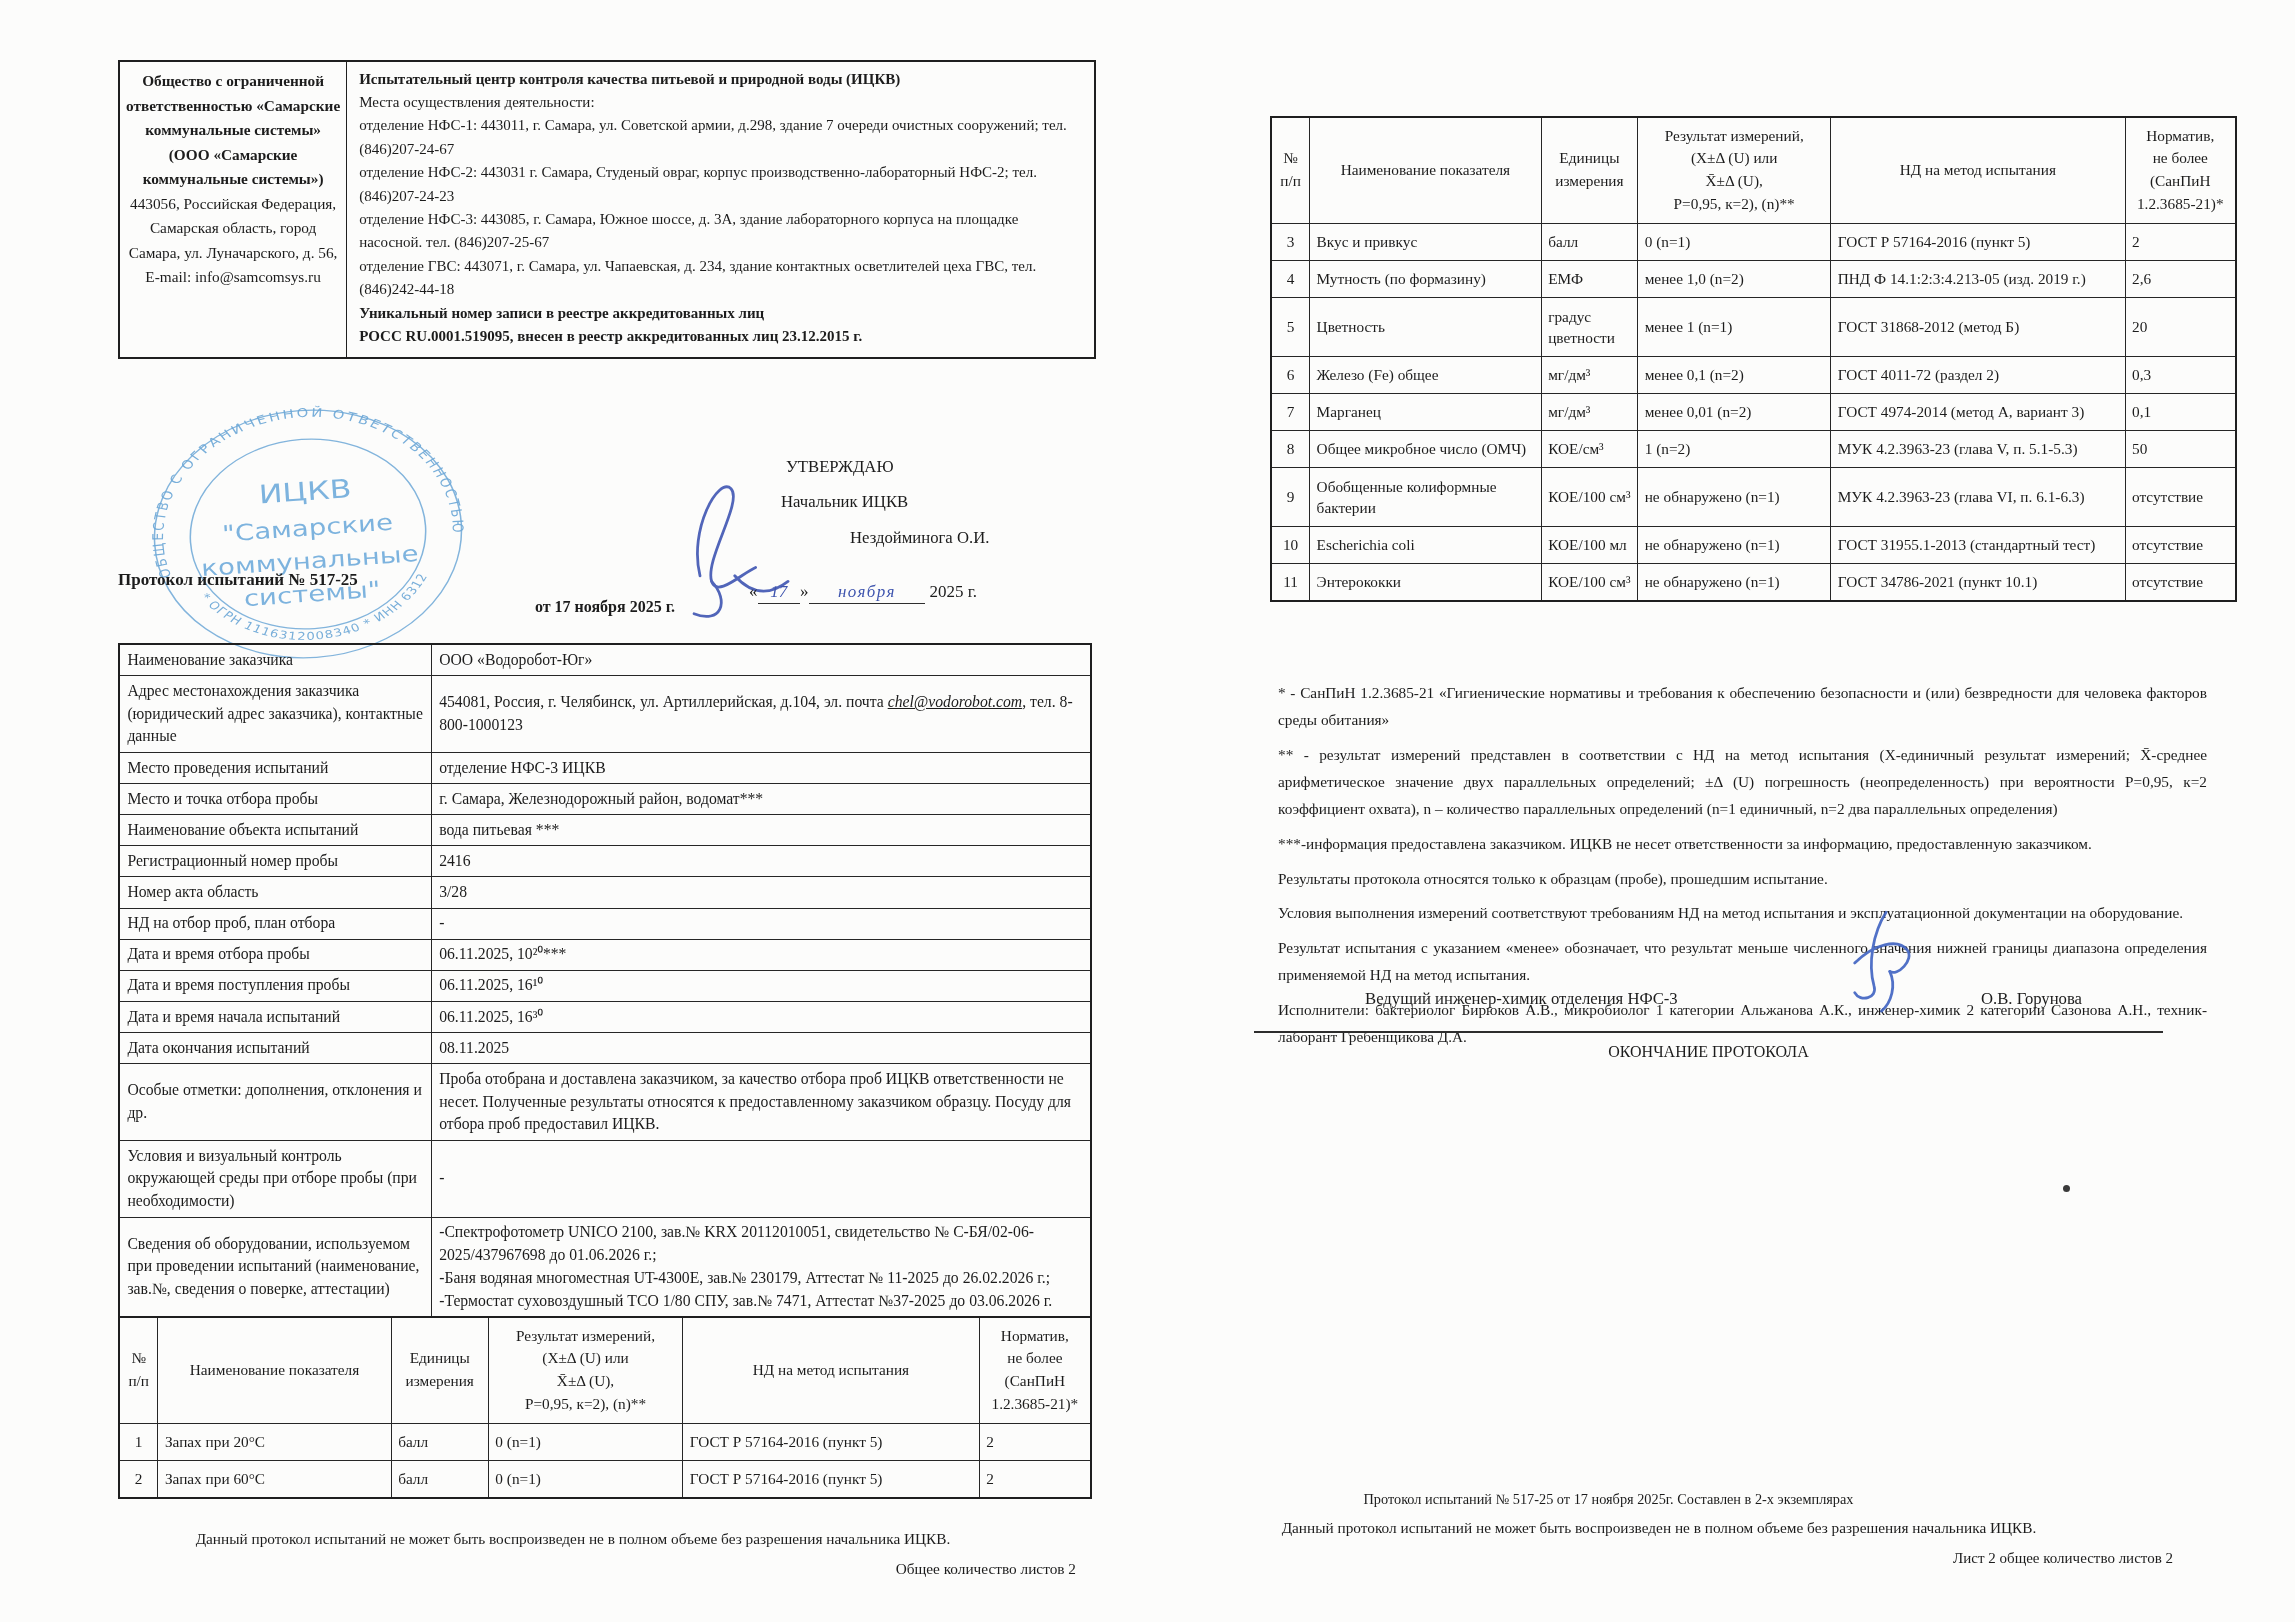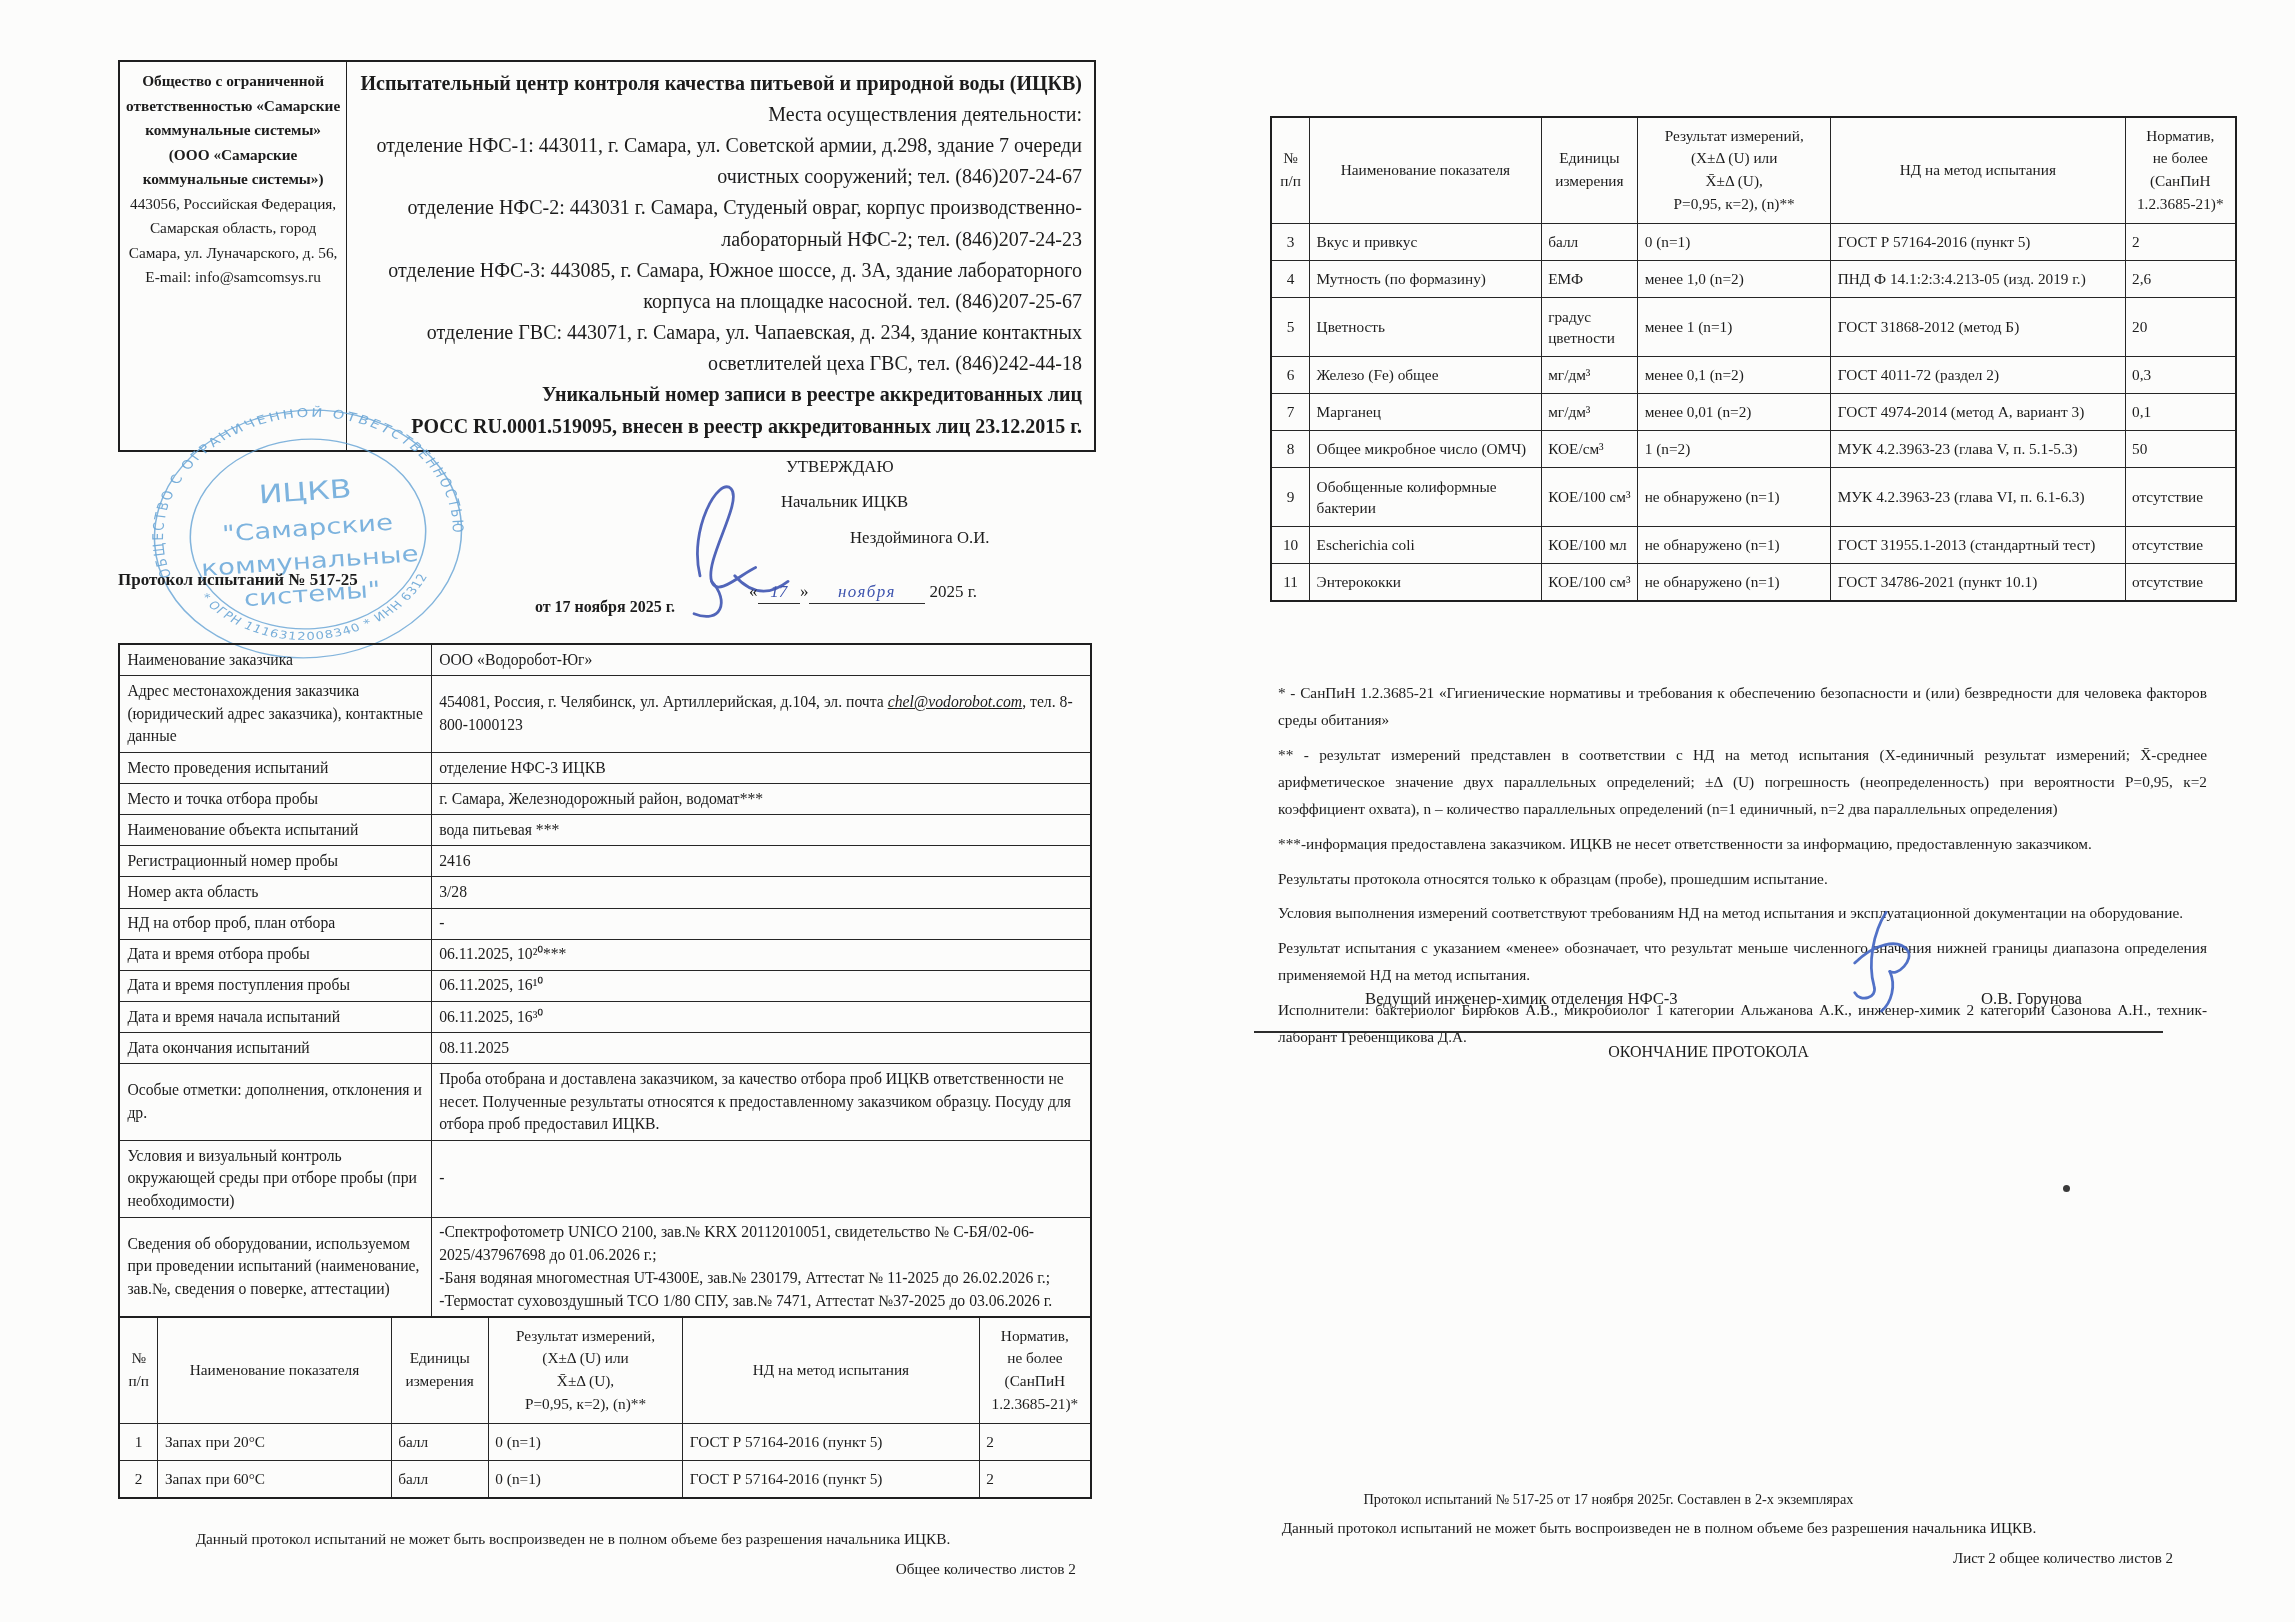--- a/index.html
+++ b/index.html
@@ -8,21 +8,21 @@
     background:#fcfcfb;color:#1c1c1c;
     font-family:"Liberation Serif", serif;font-size:15.7px;
   }
   .page{position:absolute;top:0;width:1148px;height:1623px;}
   .p1{left:0;} .p2{left:1148px;}
   .b{font-weight:700;}
 
   
   .hdr{position:absolute;left:118px;top:60px;width:974px;display:flex;border:2.3px solid #1f1f1f;background:transparent;}
   .hdr-l{width:217px;border-right:1.4px solid #1f1f1f;padding:7.4px 4.6px;text-align:center;font-size:15.3px;line-height:1.6;}
-  .hdr-r{flex:1;padding:5.6px 12px 8.3px;text-align:right;font-size:20px;line-height:1.56;}
+  .hdr-r{flex:1;padding:5.6px 12px 8.3px;text-align:left;font-size:15px;line-height:1.56;}
   .hline.b{font-weight:700;}
 
   
   .stamp{position:absolute;left:139px;top:398px;width:338px;height:272px;transform:rotate(-4deg);opacity:.9;pointer-events:none;}
 
   
   .appr{position:absolute;font-size:16.7px;}
   .a1{left:786px;top:457px;}
   .a2{left:781px;top:492px;}
   .a3{left:850px;top:528px;}

